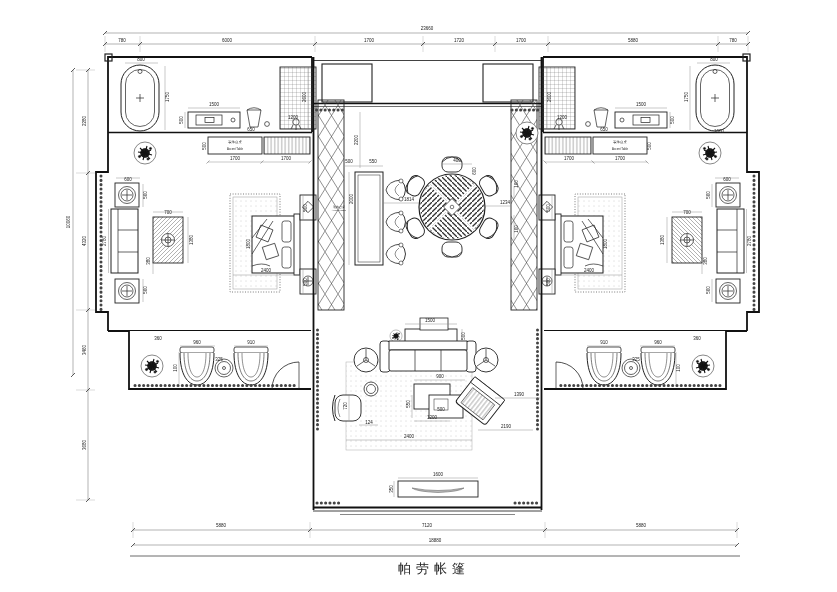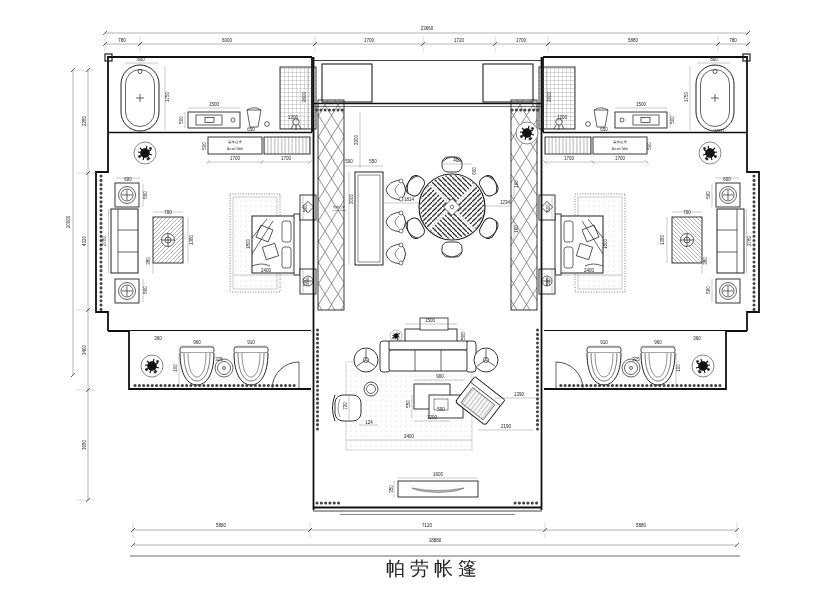--- a/index.html
+++ b/index.html
@@ -2,21 +2,21 @@
 <html><head>
 <meta charset="utf-8">
 <style>
   html,body{margin:0;padding:0;background:#e8e8e8}
   .page{position:relative;width:837px;height:592px;background:#fff;
         font-family:"Liberation Sans",sans-serif;overflow:hidden}
   .page svg{position:absolute;left:0;top:0}
   #ann-layer{position:absolute;left:0;top:0;width:837px;height:592px;pointer-events:none}
   .ann{position:absolute;color:#222;white-space:nowrap;line-height:1}
   .title{position:absolute;left:434px;top:569px;transform:translate(-50%,-50%);
-         font-family:"DejaVu Serif","Liberation Serif",serif;font-size:19px;
+         font-family:"DejaVu Serif","Liberation Serif",serif;font-size:13px;
          letter-spacing:5px;color:#222}
 </style>
 </head>
 <body>
 
 <div class="page">
 <svg width="837" height="592" viewBox="0 0 837 592" xmlns="http://www.w3.org/2000/svg">
   <defs>
     <pattern id="gridP" width="4" height="4" patternUnits="userSpaceOnUse">
       <path d="M0,0 H4 M0,0 V4" stroke="#555" stroke-width="0.4" fill="none"></path>

